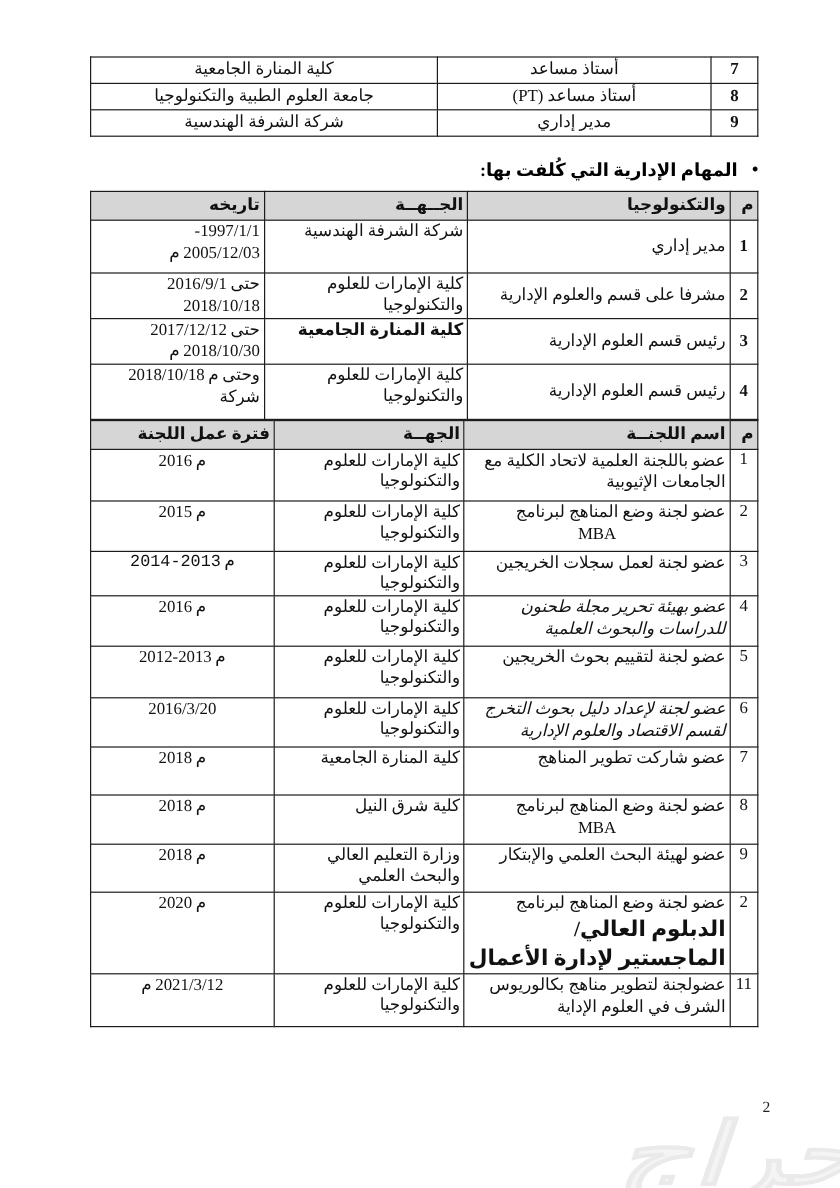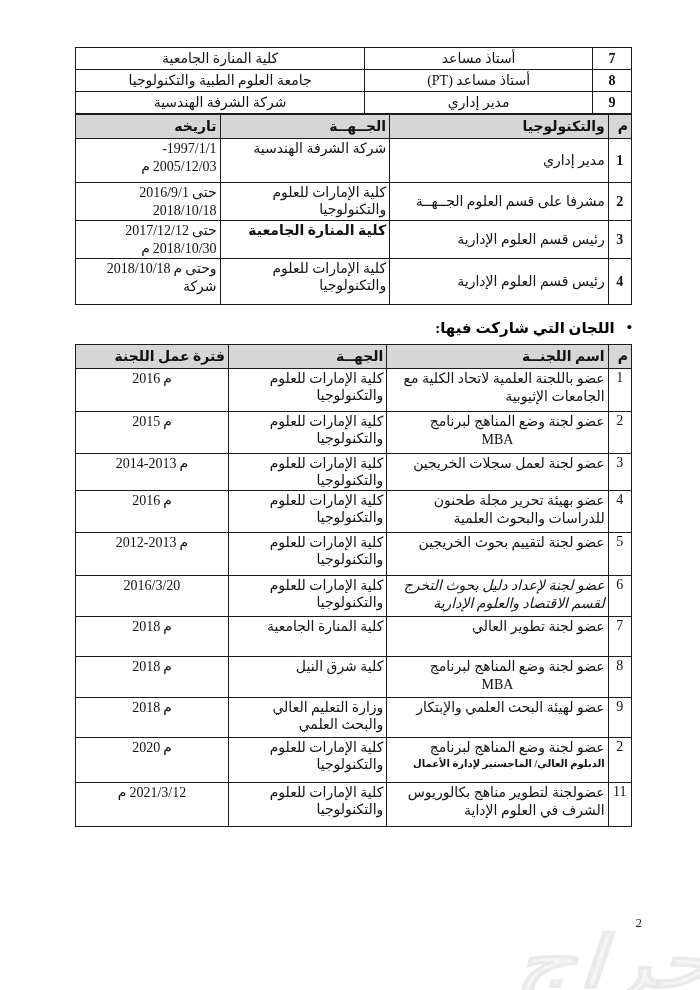--- a/index.html
+++ b/index.html
@@ -28,21 +28,21 @@
     margin:19px 0 7px 0;color:#000;
   }
   .heading .bullet{font-size:15px;margin-left:12px;vertical-align:1px;}
   .dline{direction:ltr;unicode-bidi:isolate;line-height:1.25;}
   .dline.r{text-align:right;}
   .dline.c{text-align:center;}
   .tok{display:inline-block;unicode-bidi:isolate;}
   .tok + .tok{margin-left:3px;}
   .nline{direction:rtl;text-align:right;line-height:1.3;}
   .nline.c{text-align:center;}
-  .nline.sm{font-size:10px;}
+  .nline.sm{font-size:18px;}
   .page-number{
     position:absolute;top:915px;right:58px;font-size:13px;color:#222;
   }
   .watermark{
     position:absolute;bottom:-14px;right:-18px;
     font-size:72px;font-weight:bold;color:#f4f4f4;
     -webkit-text-stroke:1px #eaeaea;
     transform:scaleX(1.35);transform-origin:right bottom;
     letter-spacing:6px;font-style:italic;white-space:nowrap;
     font-family:"DejaVu Sans",sans-serif;
@@ -71,20 +71,23 @@
           <td class="cell-c" dir="rtl">جامعة العلوم الطبية والتكنولوجيا</td>
         </tr>
         <tr>
           <td class="num bold">9</td>
           <td class="cell-c" dir="rtl">مدير إداري</td>
           <td class="cell-c" dir="rtl">شركة الشرفة الهندسية</td>
         </tr>
       </tbody>
   </table>
 
+  <div class="heading">
+    <span class="bullet">•</span><span>المهام الإدارية التي كُلفت بها:</span>
+  </div>
 
   <table class="t" id="admin-table">
     <colgroup>
       <col style="width:4.2%">
         <col style="width:39.3%">
         <col style="width:30.5%">
         <col style="width:26%">
     </colgroup>
     <thead>
       <tr>
@@ -99,21 +102,21 @@
           <td class="num bold">1</td>
           <td class="cell-r" dir="rtl">مدير إداري</td>
           <td class="cell-r" dir="rtl" style="vertical-align: top;">شركة الشرفة الهندسية</td>
           <td style="vertical-align: top;">
             <div class="dline r"><span class="tok">-1997/1/1</span></div>
             <div class="dline r"><span class="tok">م</span><span class="tok">2005/12/03</span></div>
           </td>
         </tr>
         <tr style="height: 35px;">
           <td class="num bold">2</td>
-          <td class="cell-r" dir="rtl">مشرفا على قسم العلوم الجــهــة</td>
+          <td class="cell-r" dir="rtl">مشرفا على قسم والعلوم الإدارية</td>
           <td class="cell-r" dir="rtl" style="vertical-align: top;">كلية الإمارات للعلوم والتكنولوجيا</td>
           <td style="vertical-align: top;">
             <div class="dline r"><span class="tok">2016/9/1</span><span class="tok">حتى</span></div>
             <div class="dline r"><span class="tok">2018/10/18</span></div>
           </td>
         </tr>
         <tr style="height: 35px;">
           <td class="num bold">3</td>
           <td class="cell-r" dir="rtl">رئيس قسم العلوم الإدارية</td>
           <td class="cell-r bold" dir="rtl" style="vertical-align: top;">كلية المنارة الجامعية</td>
@@ -127,23 +130,20 @@
           <td class="cell-r" dir="rtl">رئيس قسم العلوم الإدارية</td>
           <td class="cell-r" dir="rtl" style="vertical-align: top;">كلية الإمارات للعلوم والتكنولوجيا</td>
           <td style="vertical-align: top;">
             <div class="dline r"><span class="tok">2018/10/18</span><span class="tok">م</span><span class="tok">وحتى</span></div>
             <div class="dline r"><span class="tok">شركة</span></div>
           </td>
         </tr>
       </tbody>
   </table>
 
-  <div class="heading" style="margin-top:14px;">
-    <span class="bullet">•</span><span>اللجان التي شاركت فيها:</span>
-  </div>
 
   <table class="t" id="committees-table">
     <colgroup>
       <col style="width:4.2%">
         <col style="width:39.8%">
         <col style="width:28.5%">
         <col style="width:27.5%">
     </colgroup>
     <thead>
       <tr>
@@ -175,27 +175,27 @@
           <td style="vertical-align: top;">
             <div class="dline c"><span class="tok">2015</span><span class="tok">م</span></div>
           </td>
         </tr>
         <tr style="height: 36px;">
           <td class="num" style="vertical-align: top;">3</td>
           <td style="vertical-align: top;">
             <div class="nline">عضو لجنة لعمل سجلات الخريجين</div>
           </td>
           <td class="cell-r" dir="rtl" style="vertical-align: top;">كلية الإمارات للعلوم والتكنولوجيا</td>
-          <td style="vertical-align: top;">
+          <td style="vertical-align: top; font-family: Liberation Mono, monospace;">
             <div class="dline c"><span class="tok">2014-2013</span><span class="tok">م</span></div>
           </td>
         </tr>
         <tr style="height: 42px;">
           <td class="num" style="vertical-align: top;">4</td>
-          <td style="vertical-align: top;">
+          <td style="vertical-align: top; font-style: italic;">
             <div class="nline">عضو بهيئة تحرير مجلة طحنون</div>
             <div class="nline">للدراسات والبحوث العلمية</div>
           </td>
           <td class="cell-r" dir="rtl" style="vertical-align: top;">كلية الإمارات للعلوم والتكنولوجيا</td>
           <td style="vertical-align: top;">
             <div class="dline c"><span class="tok">2016</span><span class="tok">م</span></div>
           </td>
         </tr>
         <tr style="height: 43px;">
           <td class="num" style="vertical-align: top;">5</td>
@@ -214,21 +214,21 @@
             <div class="nline">لقسم الاقتصاد والعلوم الإدارية</div>
           </td>
           <td class="cell-r" dir="rtl" style="vertical-align: top;">كلية الإمارات للعلوم والتكنولوجيا</td>
           <td style="vertical-align: top;">
             <div class="dline c"><span class="tok">2016/3/20</span></div>
           </td>
         </tr>
         <tr style="height: 40px;">
           <td class="num" style="vertical-align: top;">7</td>
           <td style="vertical-align: top;">
-            <div class="nline">عضو لجنة تطوير العالي</div>
+            <div class="nline">عضو شاركت تطوير المناهج</div>
           </td>
           <td class="cell-r" dir="rtl" style="vertical-align: top;">كلية المنارة الجامعية</td>
           <td style="vertical-align: top;">
             <div class="dline c"><span class="tok">2018</span><span class="tok">م</span></div>
           </td>
         </tr>
         <tr style="height: 41px;">
           <td class="num" style="vertical-align: top;">8</td>
           <td style="vertical-align: top;">
             <div class="nline">عضو لجنة وضع المناهج لبرنامج</div>

